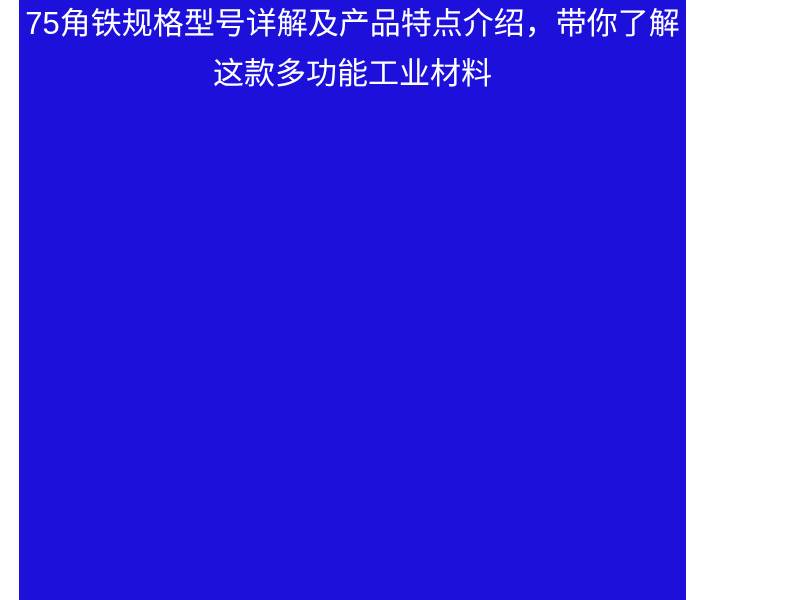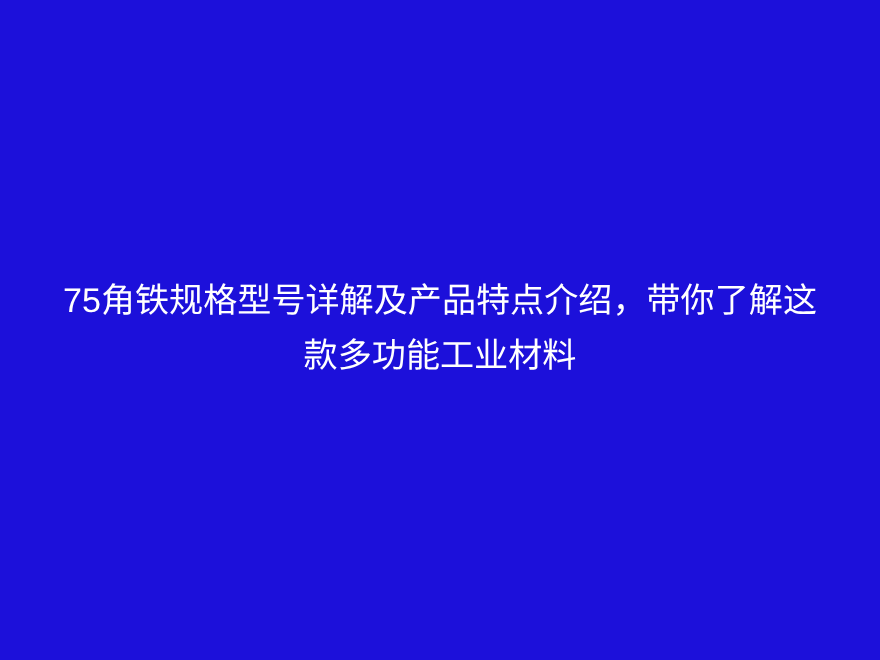--- a/index.html
+++ b/index.html
@@ -10,27 +10,27 @@
 
   body {
     width: 800px;
     height: 600px;
     overflow: hidden;
     font-family: "Liberation Sans", "DejaVu Sans", sans-serif;
   }
 
   #canvas {
     position: relative;
-    width: 800px;
+    width: 667px;
     height: 600px;
     background-color: #1c10da;
     box-sizing: border-box;
     display: flex;
-    align-items: center;
     justify-content: center;
+    margin-left: 19px;
   }
 
   #title-block {
     width: 700px;
     margin: 0;
     padding: 0;
     
     transform: translateY(-1px);
   }
 

